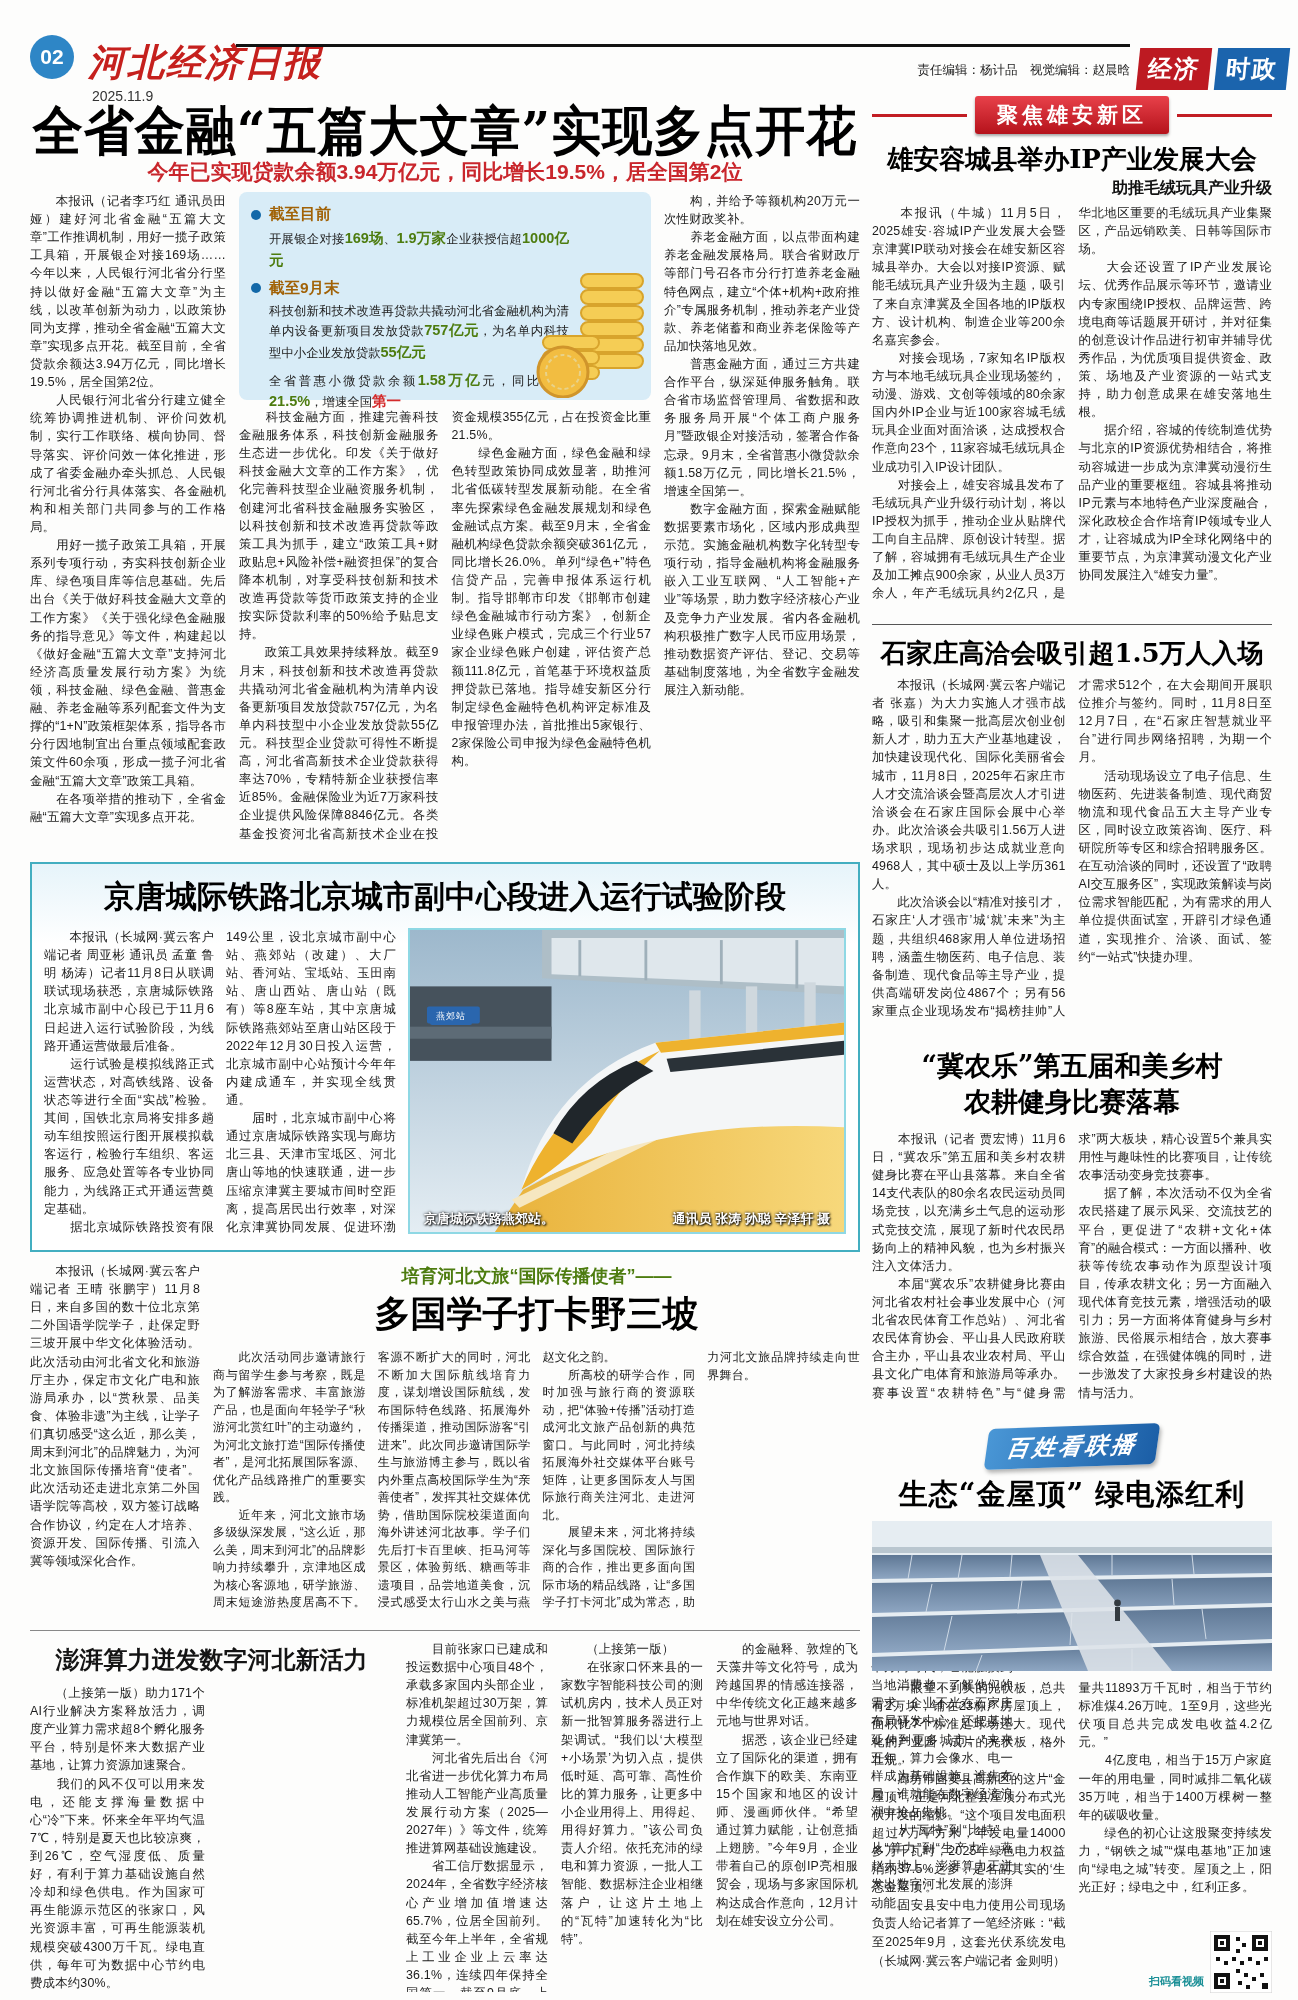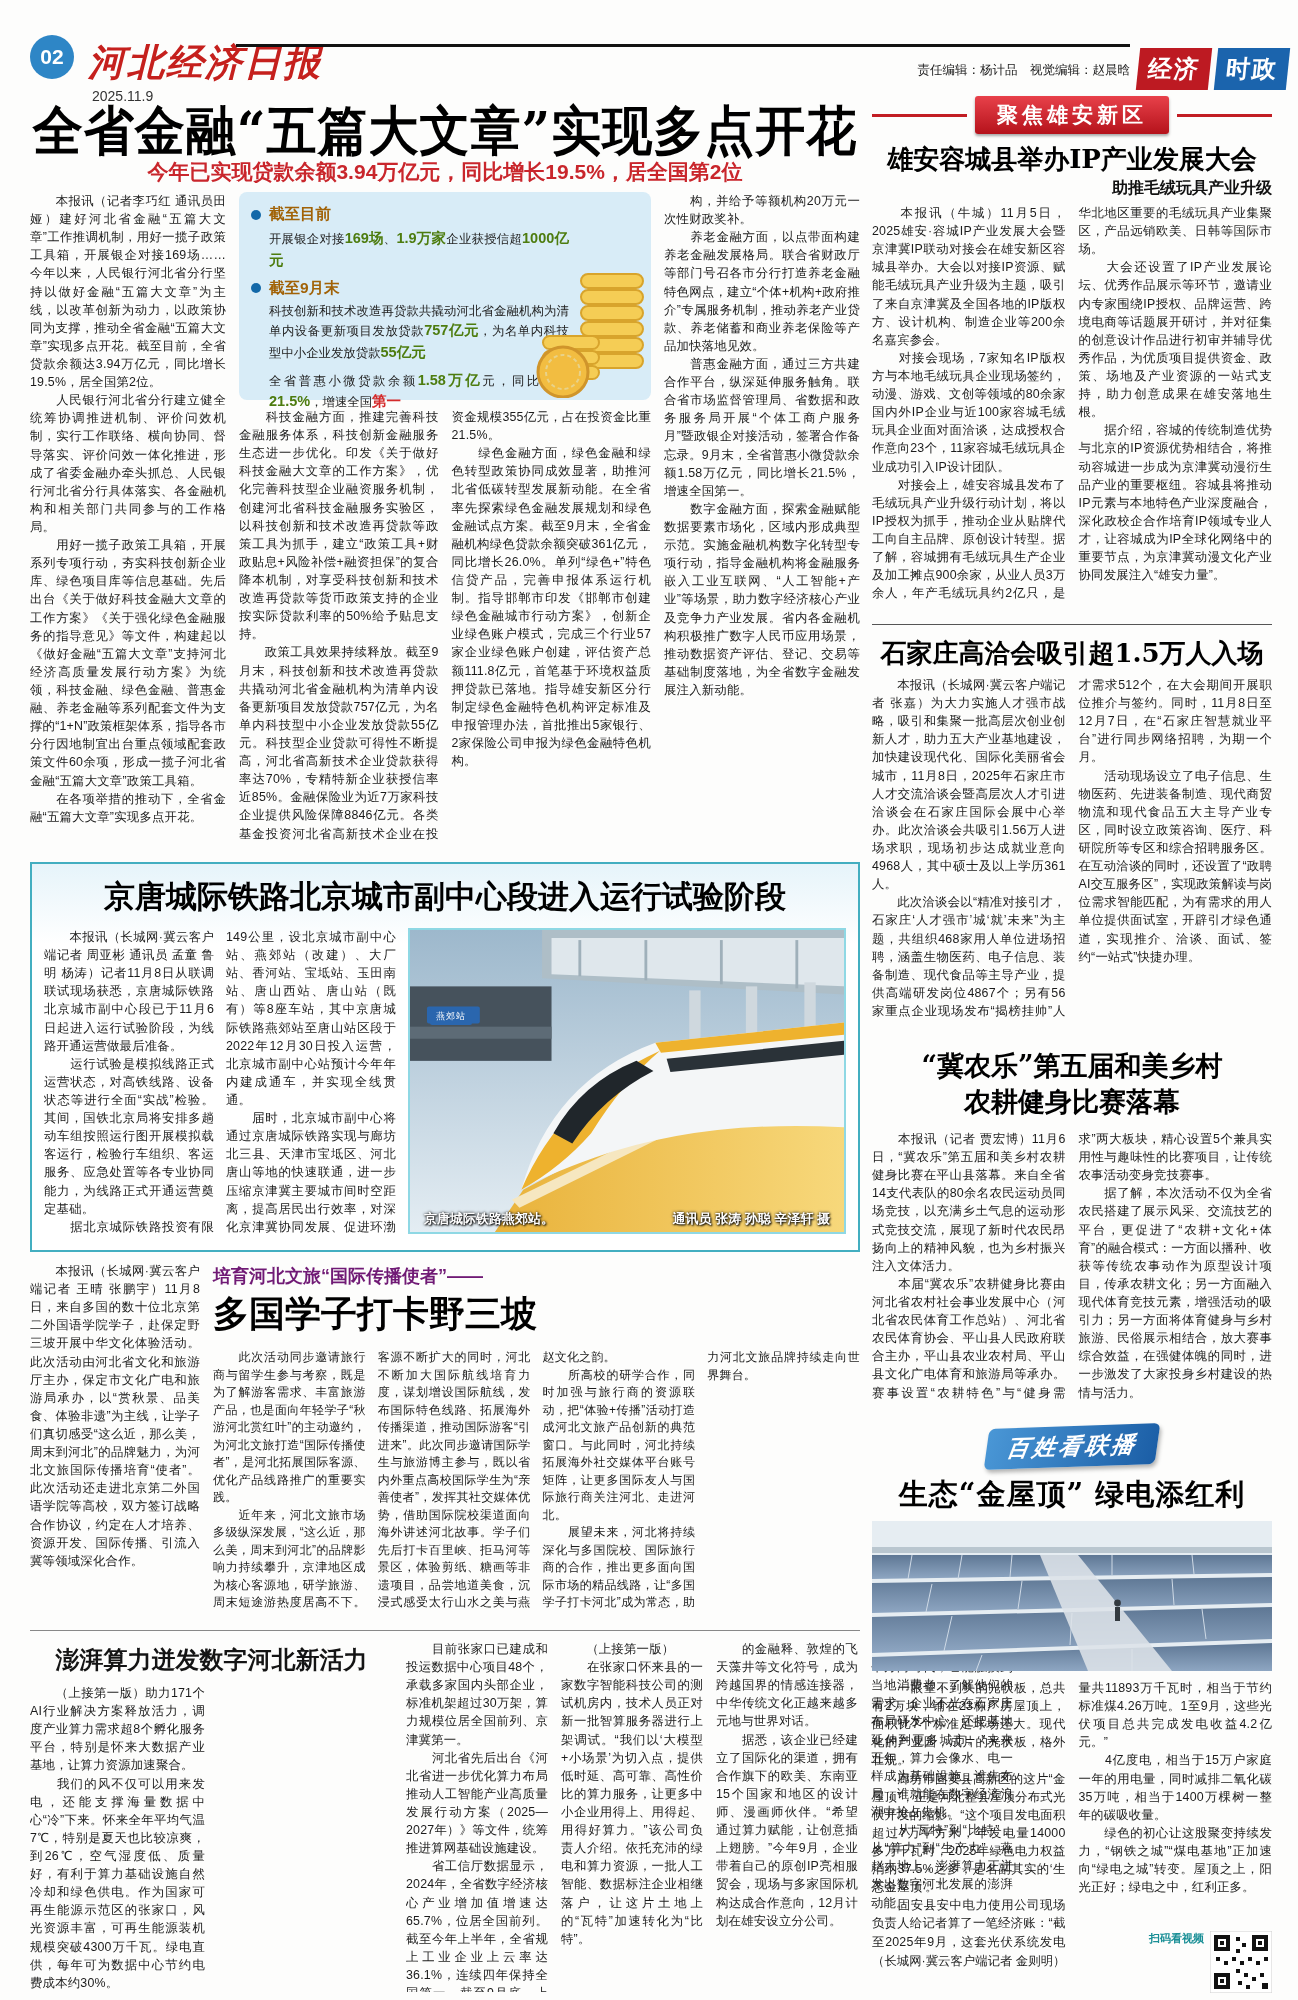--- a/index.html
+++ b/index.html
@@ -46,22 +46,22 @@
   .t-photo{flex:1;position:relative;border:2px solid #8fd8e4;overflow:hidden;background:#9db8cc;}
   .t-caption{position:absolute;left:0;right:0;bottom:4px;display:flex;justify-content:space-between;
              padding:0 14px;color:#fff;font-size:13px;font-weight:700;
              text-shadow:0 0 3px #000,1px 1px 2px #000;}
   .station-sign{position:absolute;left:20px;top:78px;background:#2a66ae;color:#fff;font-size:9px;
                 padding:2px 6px;border-radius:2px;letter-spacing:1px;}
   
   .yssp{left:30px;top:1262px;width:830px;height:360px;display:flex;gap:13px;}
   .y-intro{width:170px;flex:none;height:100%;}
   .y-right{flex:1;display:flex;flex-direction:column;}
-  .y-kicker{text-align:left;font-size:18px;font-weight:700;color:#701a75;margin-top:2px;}
-  .y-headline{font-size:36px;font-weight:900;color:#000;margin:2px 0 10px;font-family:"DejaVu Serif",serif;}
+  .y-kicker{text-align:center;font-size:18px;font-weight:700;color:#4d7c0f;margin-top:2px;}
+  .y-headline{text-align:center;font-size:36px;font-weight:900;color:#000;margin:2px 0 10px;font-family:"DejaVu Serif",serif;}
   .y-body{flex:1;font-size:12px;}
   .rule{background:#888;height:1px;}
   
   .suanli{left:30px;top:1640px;width:830px;height:352px;display:flex;gap:13px;}
   .s-group{width:363px;flex:none;display:flex;flex-direction:column;}
   .s-headline{text-align:center;font-size:24px;font-weight:900;margin:4px 0 8px;font-family:"DejaVu Serif",serif;}
   .s-grouptxt{flex:1;}
   .s-col{width:142px;flex:none;height:100%;}
   
   .r-banner{left:872px;top:95px;width:400px;height:40px;display:flex;align-items:center;gap:8px;}
@@ -75,21 +75,21 @@
   .jnl-head{line-height:1.35;font-size:27px;}
   
   .bxkb{left:872px;top:1424px;width:400px;height:571px;display:flex;flex-direction:column;align-items:center;}
   .bx-logo{background:linear-gradient(100deg,#4a97d6,#1b5ea6);transform:skewX(-10deg) rotate(-2deg);
            border-radius:6px;padding:5px 20px;color:#fff;font-weight:900;font-size:23px;font-style:italic;
            letter-spacing:3px;box-shadow:2px 3px 4px rgba(0,0,0,.3);margin-top:2px;}
   .bx-headline{font-size:29px;font-weight:900;color:#000;margin:8px 0 6px;font-family:"DejaVu Serif",serif;letter-spacing:1px;}
   .bx-photo{width:400px;height:150px;flex:none;overflow:hidden;}
   .bx-body{width:400px;height:272px;margin-top:8px;}
   .bx-sig{width:400px;text-align:left;font-size:12.4px;color:#1b1b1b;margin-top:2px;}
-  .qr-row{position:absolute;right:0;bottom:2px;display:flex;align-items:flex-start;gap:6px;margin-left:22px;}
+  .qr-row{position:absolute;right:0;bottom:2px;display:flex;align-items:flex-end;gap:6px;margin-left:22px;}
   .qr-label{font-size:11px;color:#1a8f96;font-weight:700;writing-mode:horizontal-tb;margin-bottom:4px;}
 </style>
 </head>
 <body>
 
 <div class="page">
 
   <div class="abs pagenum">02</div>
   <div class="abs masthead">河北经济日报</div>
   <div class="abs date">2025.11.9</div>

